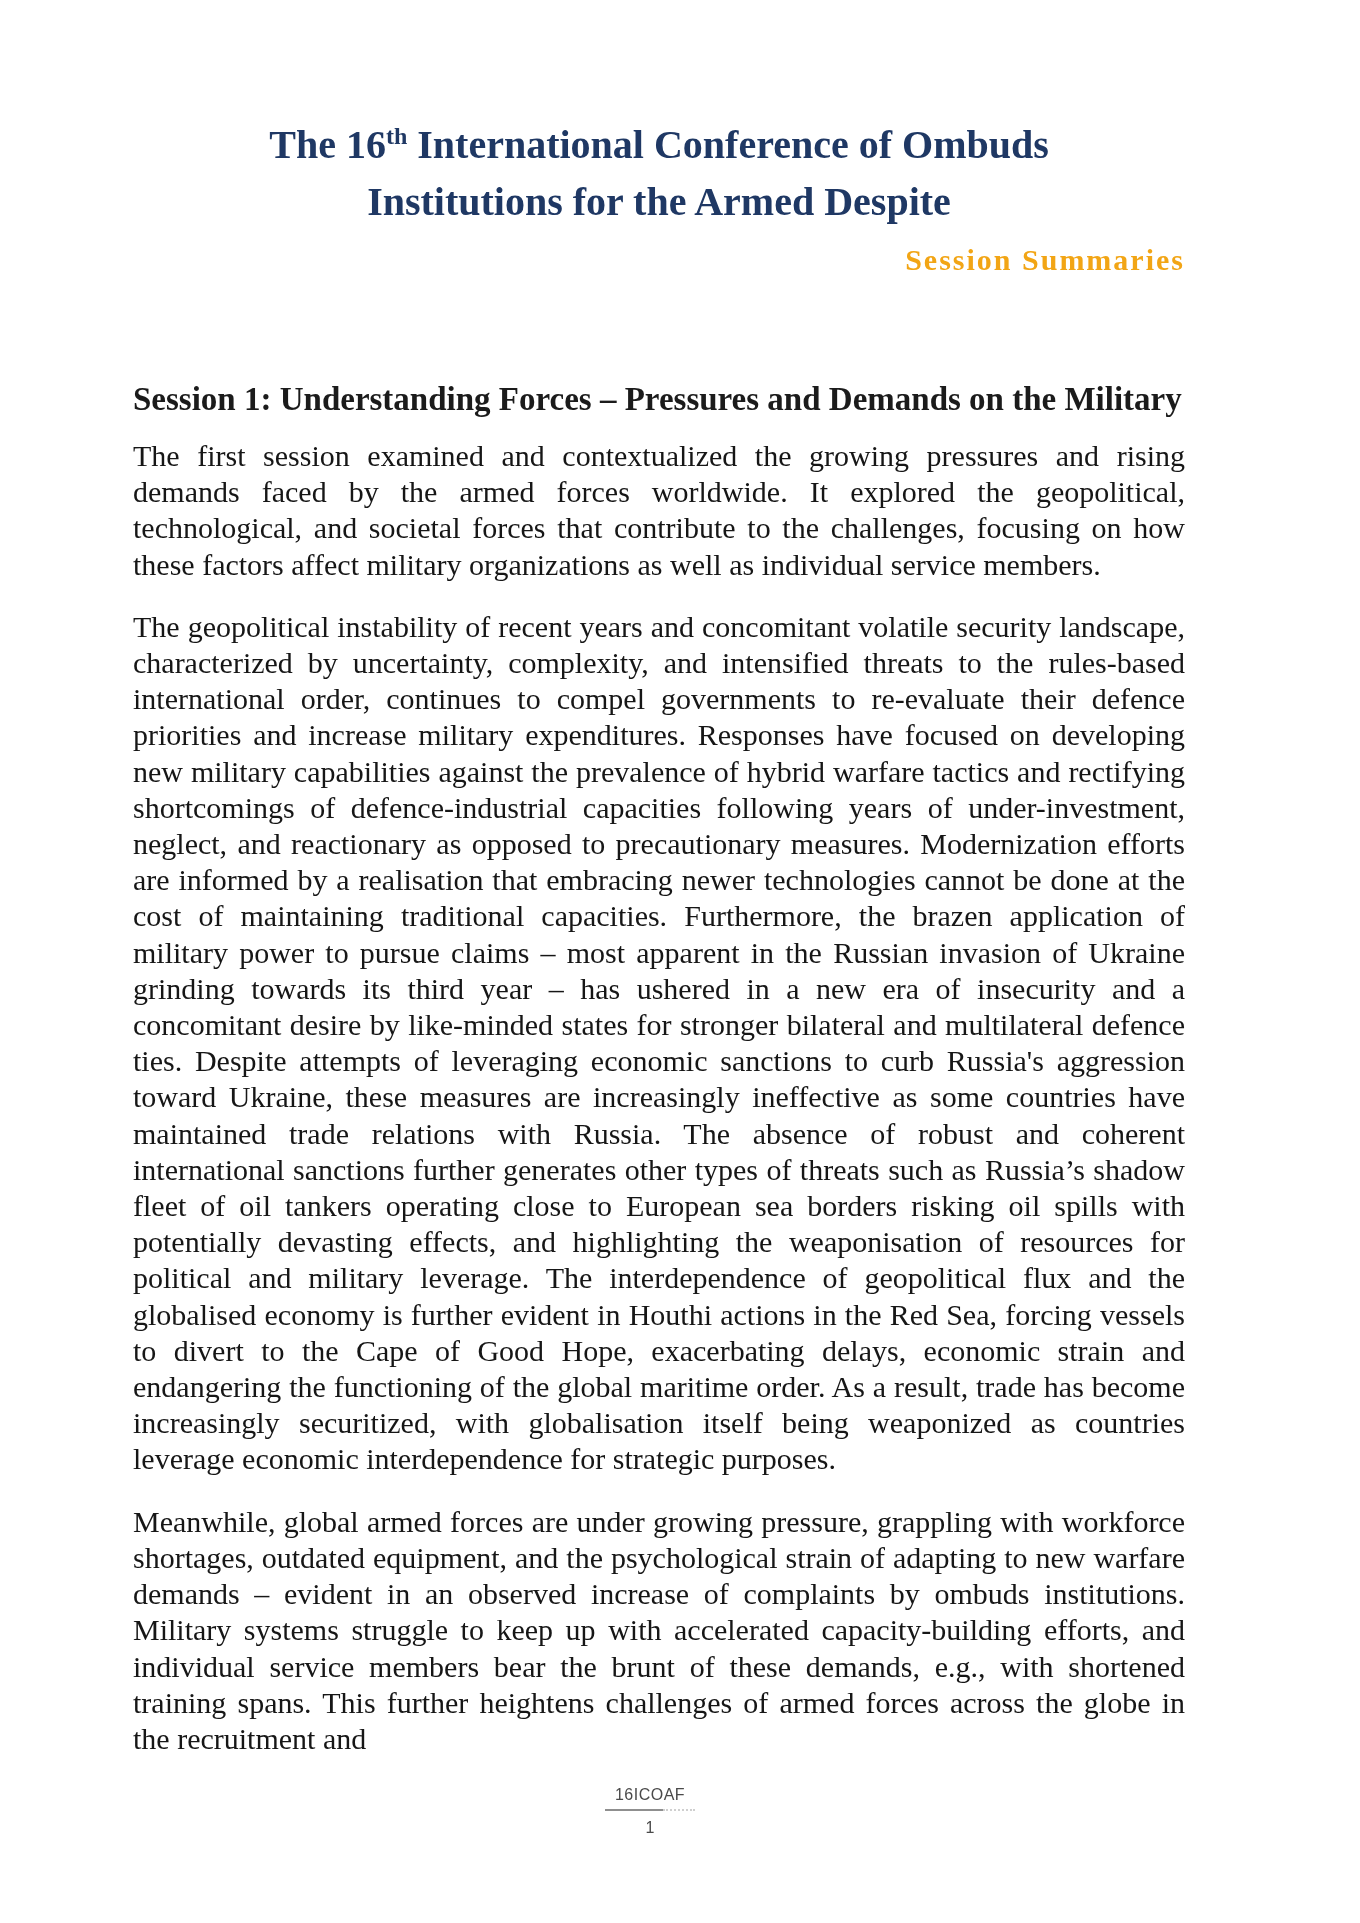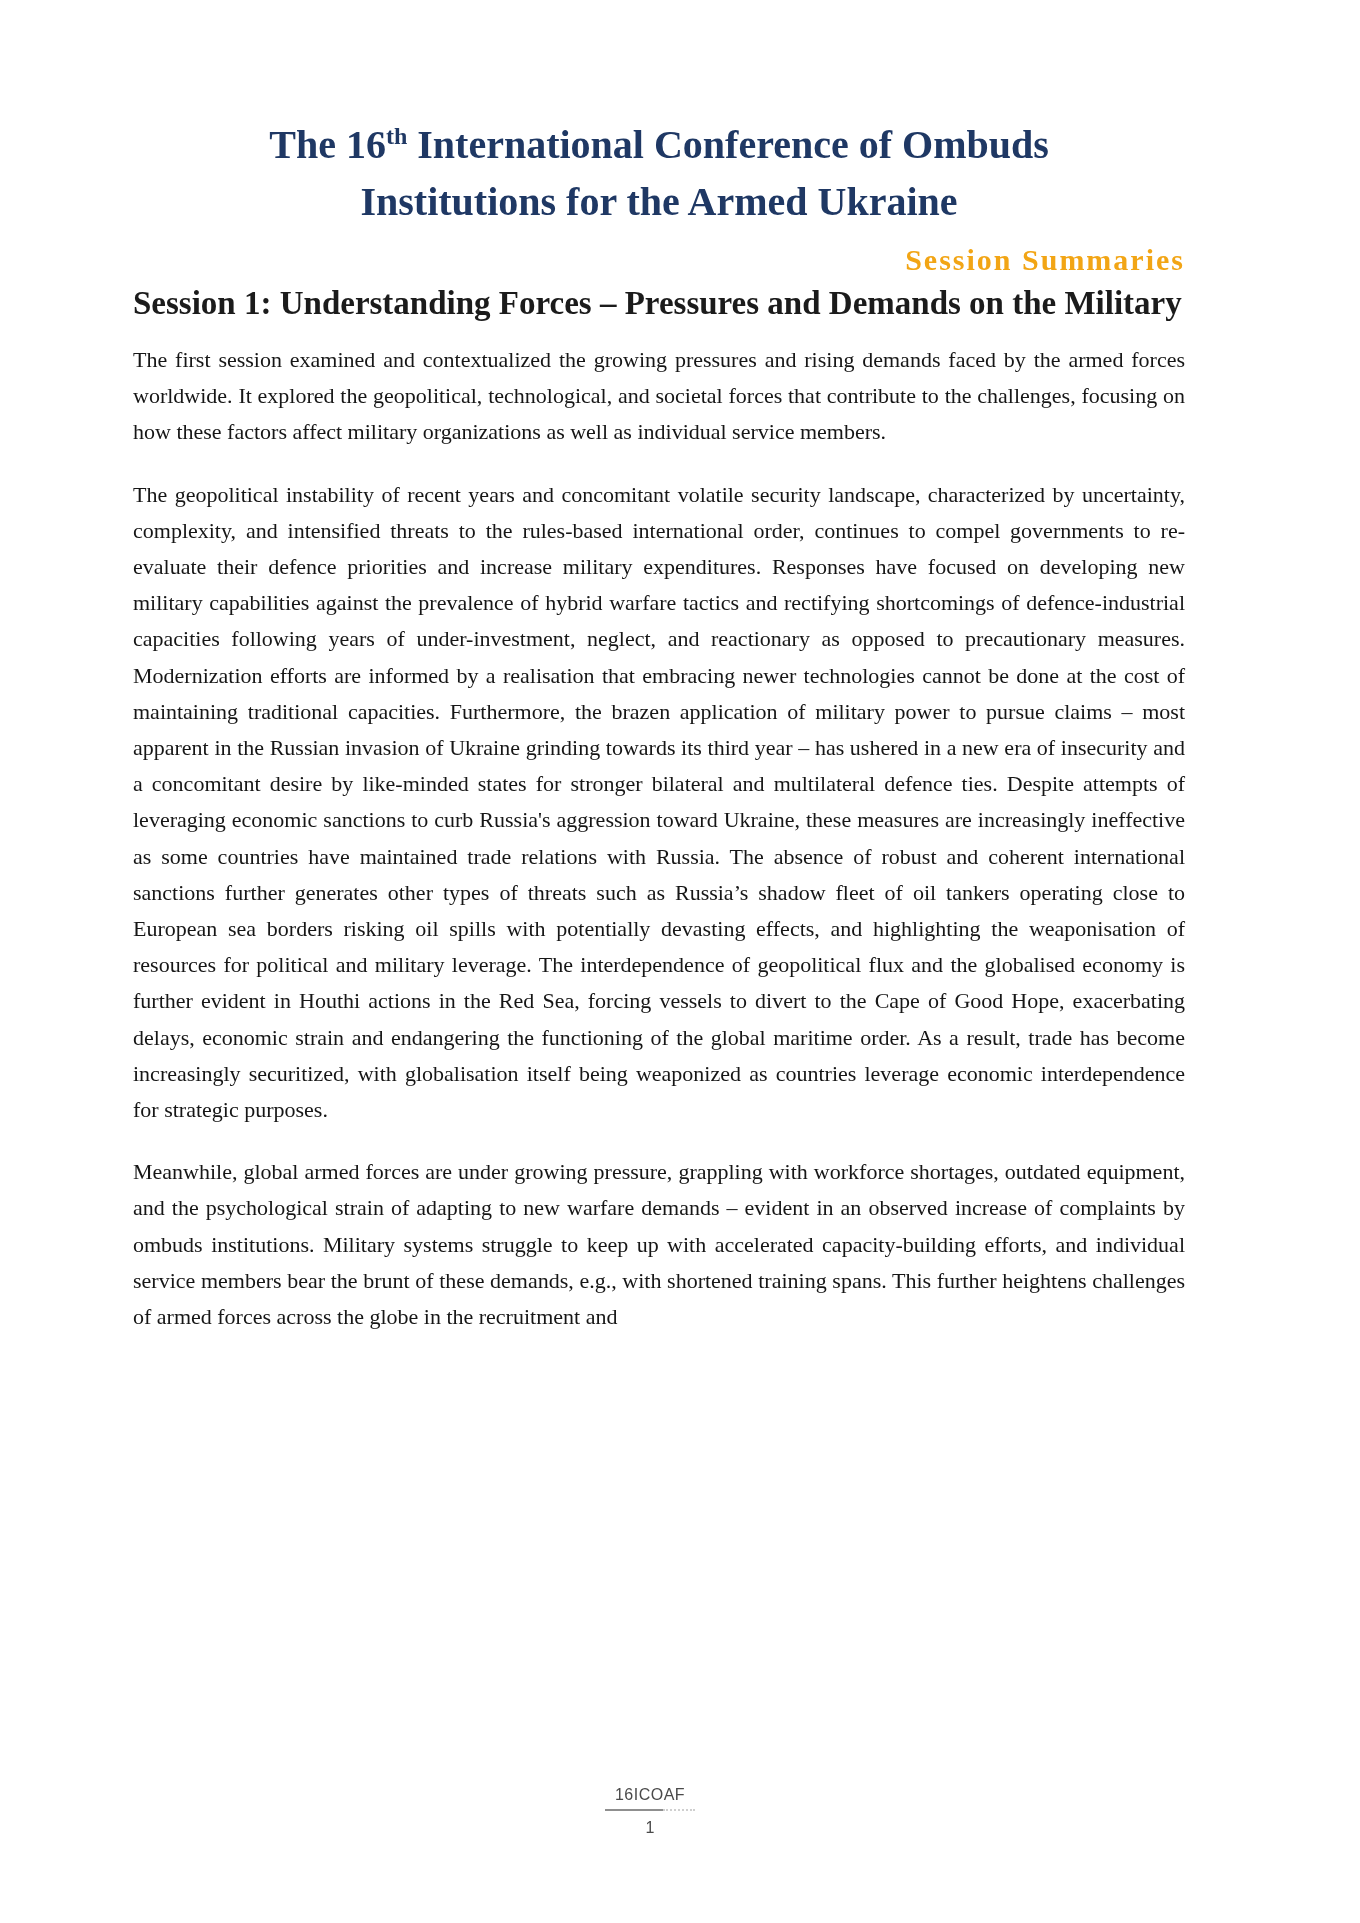--- a/index.html
+++ b/index.html
@@ -38,28 +38,29 @@
   .subtitle {
     margin-top: 10px;
     text-align: right;
     color: var(--orange);
     font-weight: bold;
     font-size: 30px;
     line-height: 40px;
     letter-spacing: 2px;
   }
   .section-heading {
+    margin-top: 96px;
     margin-bottom: 16px;
     font-size: 33px;
     line-height: 46px;
     font-weight: bold;
     color: #1b1b1b;
   }
   .body-text p {
-    font-size: 22px;
+    font-size: 30px;
     line-height: 36.2px;
     text-align: justify;
     color: var(--body-ink);
     margin: 0 0 26px 0;
   }
   .footer {
     position: absolute;
     top: 1786px;
     left: 650px;
     transform: translateX(-50%);
@@ -93,21 +94,21 @@
 </style>
 </head>
 <body>
 
 <div class="page">
   <div class="content">
 
     <h1 class="title">
       <span><span>The 16</span><sup>th</sup><span> International Conference of Ombuds</span></span>
       <br>
-      <span>Institutions for the Armed Ukraine</span>
+      <span>Institutions for the Armed Despite</span>
     </h1>
 
     <div class="subtitle">Session Summaries</div>
 
     <h2 class="section-heading">Session 1: Understanding Forces – Pressures and Demands on the Military</h2>
 
     <div class="body-text">
       <p>The first session examined and contextualized the growing pressures and rising demands faced by the armed forces worldwide. It explored the geopolitical, technological, and societal forces that contribute to the challenges, focusing on how these factors affect military organizations as well as individual service members.</p>
       <p>The geopolitical instability of recent years and concomitant volatile security landscape, characterized by uncertainty, complexity, and intensified threats to the rules-based international order, continues to compel governments to re-evaluate their defence priorities and increase military expenditures. Responses have focused on developing new military capabilities against the prevalence of hybrid warfare tactics and rectifying shortcomings of defence-industrial capacities following years of under-investment, neglect, and reactionary as opposed to precautionary measures. Modernization efforts are informed by a realisation that embracing newer technologies cannot be done at the cost of maintaining traditional capacities. Furthermore, the brazen application of military power to pursue claims – most apparent in the Russian invasion of Ukraine grinding towards its third year – has ushered in a new era of insecurity and a concomitant desire by like-minded states for stronger bilateral and multilateral defence ties. Despite attempts of leveraging economic sanctions to curb Russia's aggression toward Ukraine, these measures are increasingly ineffective as some countries have maintained trade relations with Russia. The absence of robust and coherent international sanctions further generates other types of threats such as Russia’s shadow fleet of oil tankers operating close to European sea borders risking oil spills with potentially devasting effects, and highlighting the weaponisation of resources for political and military leverage. The interdependence of geopolitical flux and the globalised economy is further evident in Houthi actions in the Red Sea, forcing vessels to divert to the Cape of Good Hope, exacerbating delays, economic strain and endangering the functioning of the global maritime order. As a result, trade has become increasingly securitized, with globalisation itself being weaponized as countries leverage economic interdependence for strategic purposes.</p>
       <p>Meanwhile, global armed forces are under growing pressure, grappling with workforce shortages, outdated equipment, and the psychological strain of adapting to new warfare demands – evident in an observed increase of complaints by ombuds institutions. Military systems struggle to keep up with accelerated capacity-building efforts, and individual service members bear the brunt of these demands, e.g., with shortened training spans. This further heightens challenges of armed forces across the globe in the recruitment and</p>

